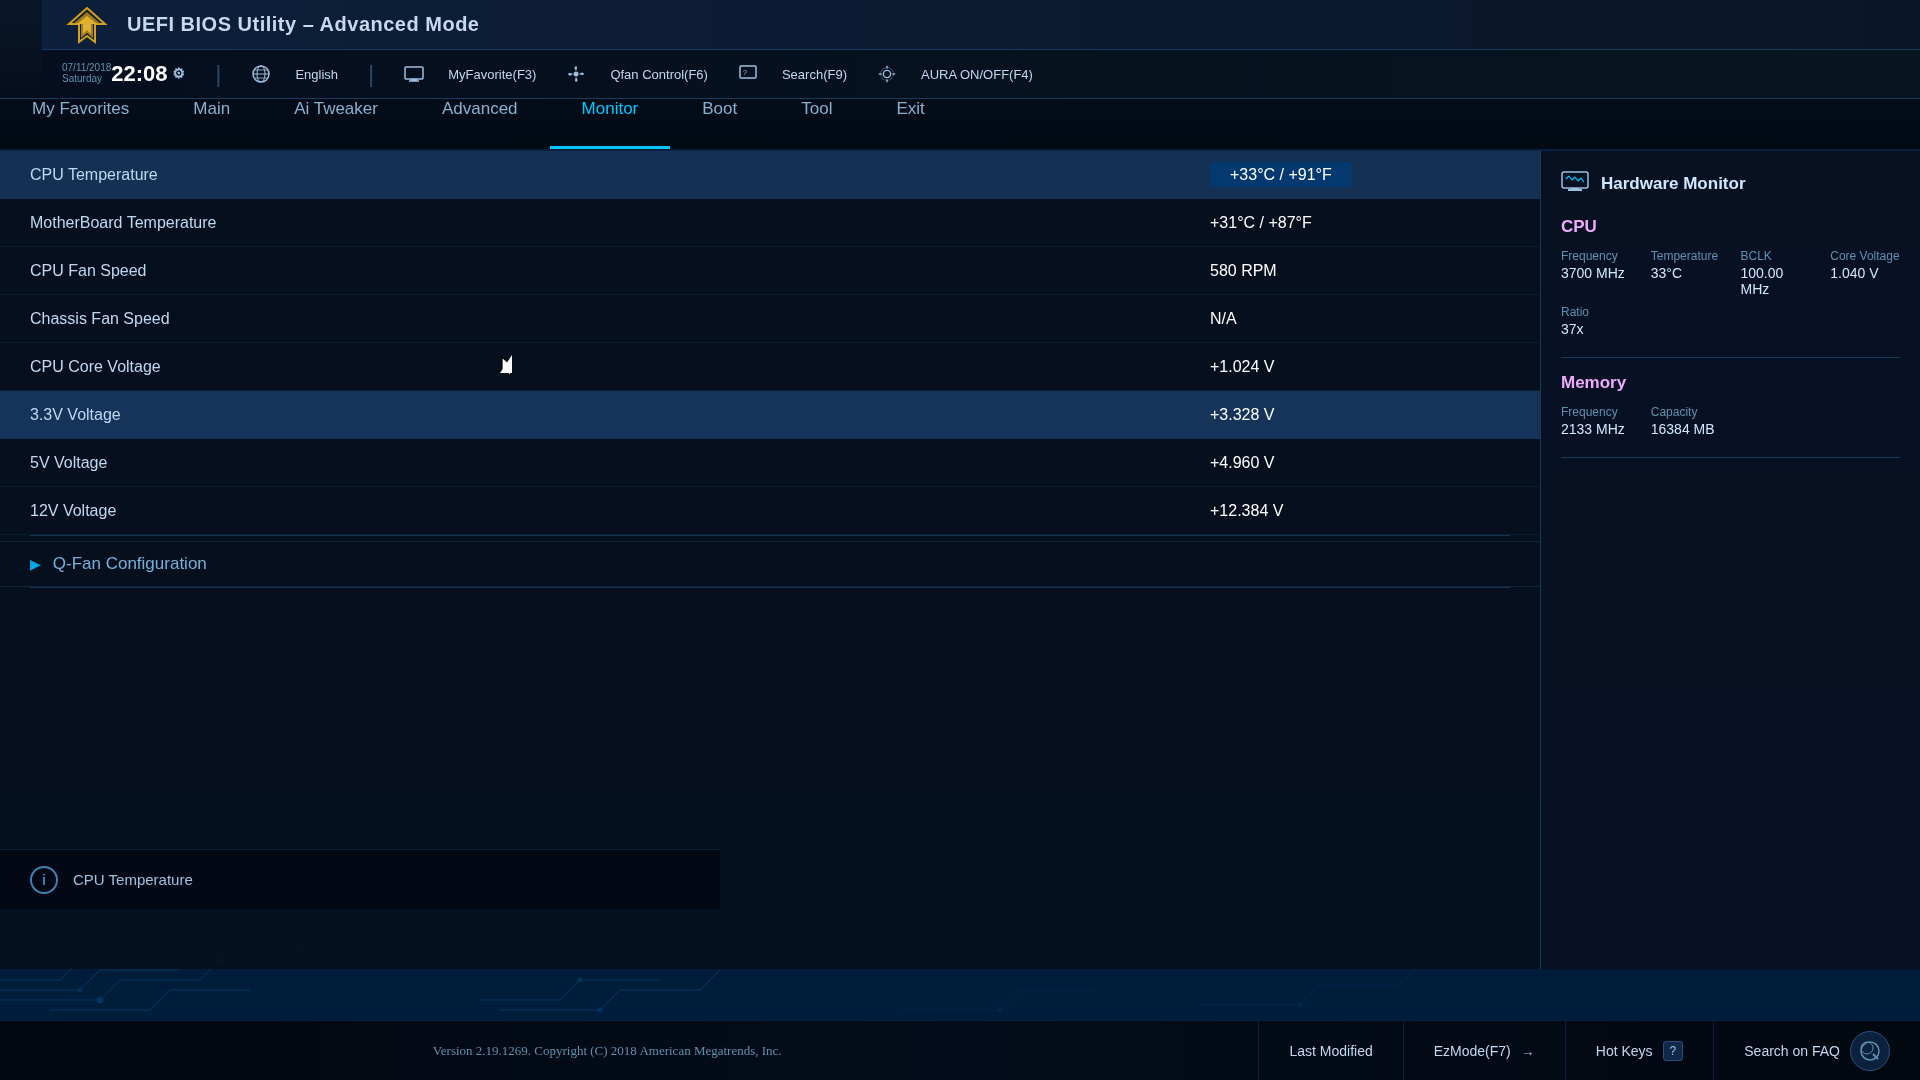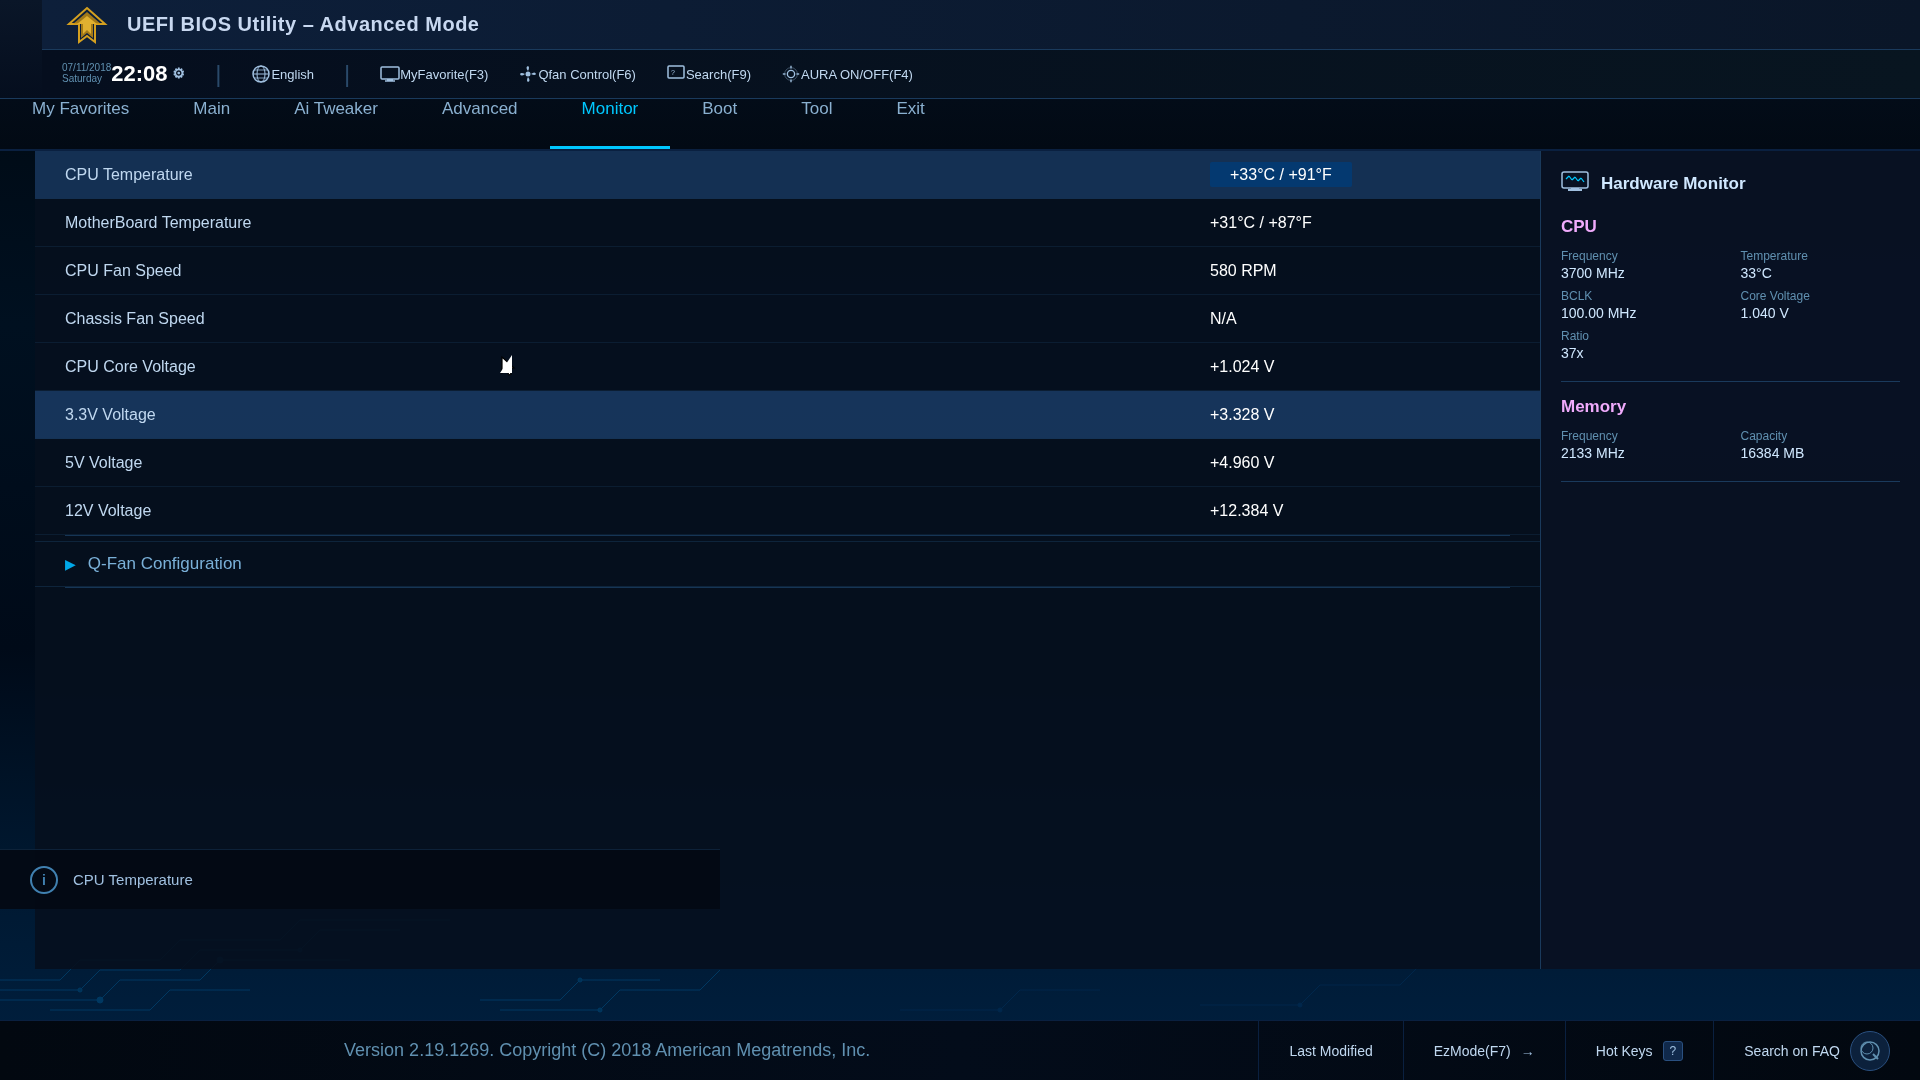--- a/index.html
+++ b/index.html
@@ -104,21 +104,21 @@
 
     .toolbar-sep {
       color: #2a4a6a;
       font-size: 24px;
       font-weight: 100;
     }
 
     .toolbar-item {
       display: flex;
       align-items: center;
-      gap: 0;
+      gap: 24px;
       color: #c0d8f0;
       font-size: 13px;
       cursor: pointer;
     }
 
     .toolbar-icon {
       width: 20px;
       height: 20px;
       display: flex;
       align-items: center;
@@ -153,21 +153,20 @@
       color: #00c8ff;
       border-bottom: 3px solid #00c8ff;
     }
 
     
     .main-content {
       display: flex;
       position: relative;
       z-index: 5;
       height: calc(1080px - 150px - 52px - 60px);
-      padding-left: 35px;
     }
 
     
     .monitor-panel {
       flex: 1;
       background: rgba(5, 15, 30, 0.9);
       overflow: hidden;
     }
 
     .monitor-row {
@@ -293,21 +292,21 @@
 
     .hw-section-title {
       color: #f0abfc;
       font-size: 17px;
       font-weight: 600;
       margin-bottom: 12px;
     }
 
     .hw-grid {
       display: grid;
-      grid-template-columns: 1fr 1fr;
+      grid-template-columns: 1fr 1fr 1fr 1fr;
       gap: 8px 20px;
       margin-bottom: 5px;
     }
 
     .hw-field {
       display: flex;
       flex-direction: column;
     }
 
     .hw-field-label {
@@ -341,21 +340,22 @@
       align-items: center;
       z-index: 10;
     }
 
     .footer-left {
       flex: 1;
       display: flex;
       align-items: center;
       justify-content: center;
       color: #6090b0;
-      font-size: 18px;
+      font-size: 13px;
+      font-family: Liberation Serif, serif;
     }
 
     .footer-right {
       display: flex;
       align-items: center;
       gap: 0;
       height: 100%;
       padding-left: 44px;
     }
 

